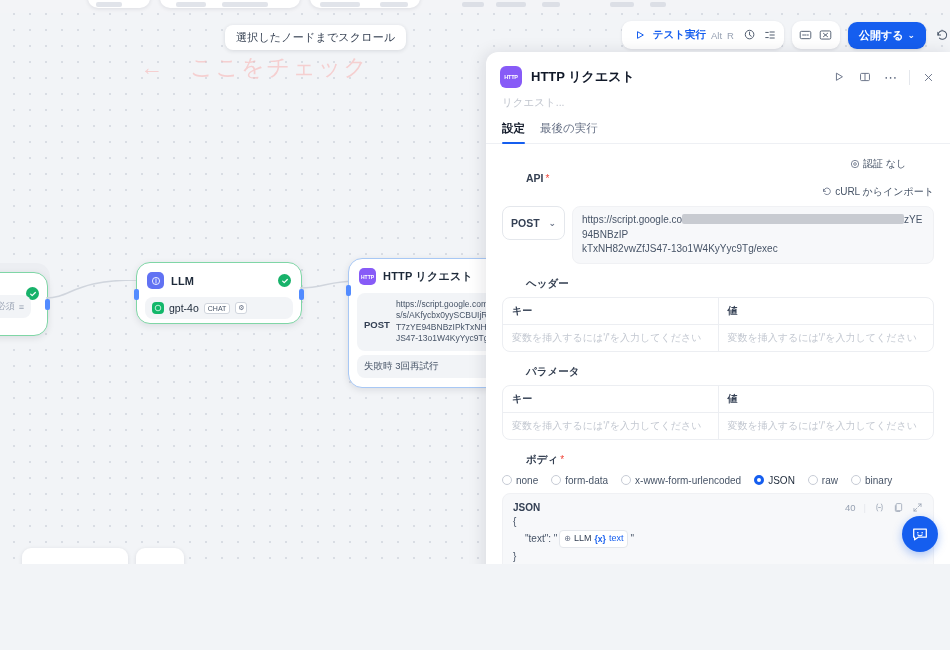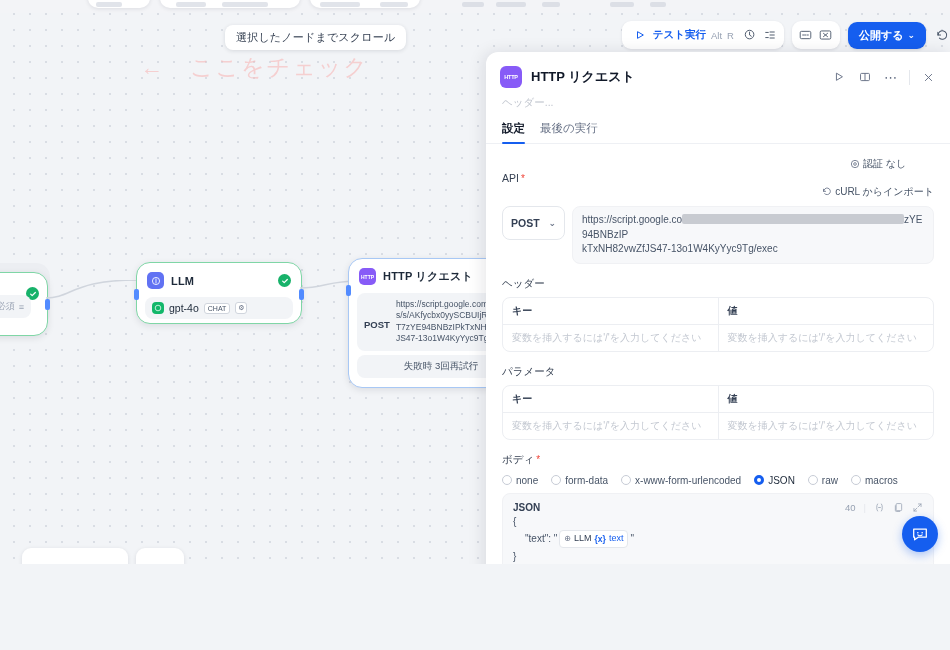--- a/index.html
+++ b/index.html
@@ -73,21 +73,21 @@
   .chip { font-size:7px; color:#475467; border:1px solid #d0d5dd; border-radius:3px;
           padding:1px 3px; background:#fff; }
   .chip-ic { width:12px;height:12px;border:1px solid #d0d5dd;border-radius:3px;background:#fff;
              display:flex;align-items:center;justify-content:center;font-size:7px;color:#667085;}
 
   .http-url-row { display:flex; gap:6px; align-items:flex-start;
                   margin:4px 8px 4px 8px; background:#f2f4f7; border-radius:8px; padding:6px 7px; }
   .http-method { font-size:9.5px; font-weight:bold; color:#344054; padding-top:20px; flex:0 0 auto;}
   .http-url { font-size:8.5px; color:#475467; line-height:1.35; word-break:break-all; }
   .node-foot { margin:0 8px 24px 8px; background:#f2f4f7; border-radius:8px;
-               padding:5px 7px; font-size:9.5px; color:#475467;text-align:center; }
+               padding:5px 7px; font-size:9.5px; color:#475467; }
 
   .port { position:absolute; width:5px; height:11px; border-radius:2px; background:#528bff; }
 
   
   .ghost { position:absolute; background:#eceef2; border-radius:12px; }
   .ghost-inner { position:absolute; background:#f8f9fb; border-radius:8px;
                  display:flex; align-items:center; justify-content:center; gap:5px;}
   .gbar { height:5px; border-radius:3px; background:#e4e7ec; }
   .ghost2 { position:absolute; background:#fff; border-radius:10px; }
 
@@ -142,21 +142,21 @@
   .pl-desc { padding:8px 14px 0 16px; font-size:10.5px; color:#c0c5ce; }
 
   .tabs { display:flex; gap:15px; padding:11px 16px 0 16px; border-bottom:1px solid #eef0f4; }
   .tab { font-size:11.5px; color:#667085; padding-bottom:7px; position:relative; }
   .tab.active { color:#101828; font-weight:bold; }
   .tab.active::after { content:""; position:absolute; left:0; right:0; bottom:-1px;
                        height:2px; background:#155eef; border-radius:2px; }
 
   .pl-body { padding:0 16px; }
   .sec-row { display:flex; align-items:center; margin-top:13px; }
-  .sec-label { font-size:10.5px; font-weight:normal; color:#354052; }
+  .sec-label { font-size:10.5px; font-weight:bold; color:#354052;margin-left:24px; }
   .req { color:#f04438; font-size:10px; margin-left:2px; }
   .sec-right { margin-left:auto; display:flex; align-items:center; gap:14px;
                font-size:10px; color:#475467;flex-direction:column; }
   .sec-right .it { display:flex; align-items:center; gap:3px; }
   .sec-right svg { width:10px; height:10px; }
 
   .api-row { display:flex; gap:7px; margin-top:7px; align-items:stretch; }
   .method-sel { width:63px; border:1px solid #e4e7ec; border-radius:8px; background:#fff;
                 display:flex; align-items:center; justify-content:space-between;
                 padding:0 8px; font-size:10.5px; font-weight:bold; color:#344054; height:34px; }
@@ -400,21 +400,21 @@
         <span class="ic" style="font-size:13px;line-height:1;">⋯</span>
         <span class="pl-vsep"></span>
         <span class="ic">
           <svg viewBox="0 0 14 14" width="11" height="11">
               <path d="M3 3l8 8M11 3l-8 8" stroke="#667085" stroke-width="1.2" stroke-linecap="round"></path>
             </svg>
         </span>
       </div>
     </div>
 
-    <div class="pl-desc">ヘッダー...</div>
+    <div class="pl-desc">リクエスト...</div>
 
     <div class="tabs">
       <div class="tab active">設定</div>
       <div class="tab">最後の実行</div>
     </div>
 
     <div class="pl-body">
 
       <div class="sec-row">
         <span class="sec-label">API</span>
@@ -496,21 +496,21 @@
         <label class="radio on">
             <span class="dot"></span>
             <span>JSON</span>
           </label>
         <label class="radio">
             <span class="dot"></span>
             <span>raw</span>
           </label>
         <label class="radio">
             <span class="dot"></span>
-            <span>macros</span>
+            <span>binary</span>
           </label>
       </div>
 
       <div class="code-box">
         <div class="code-head">
           <span class="code-lang">JSON</span>
           <div class="code-tools">
             <span>40</span>
             <span style="color:#e4e7ec;">|</span>
             <span class="ic">

